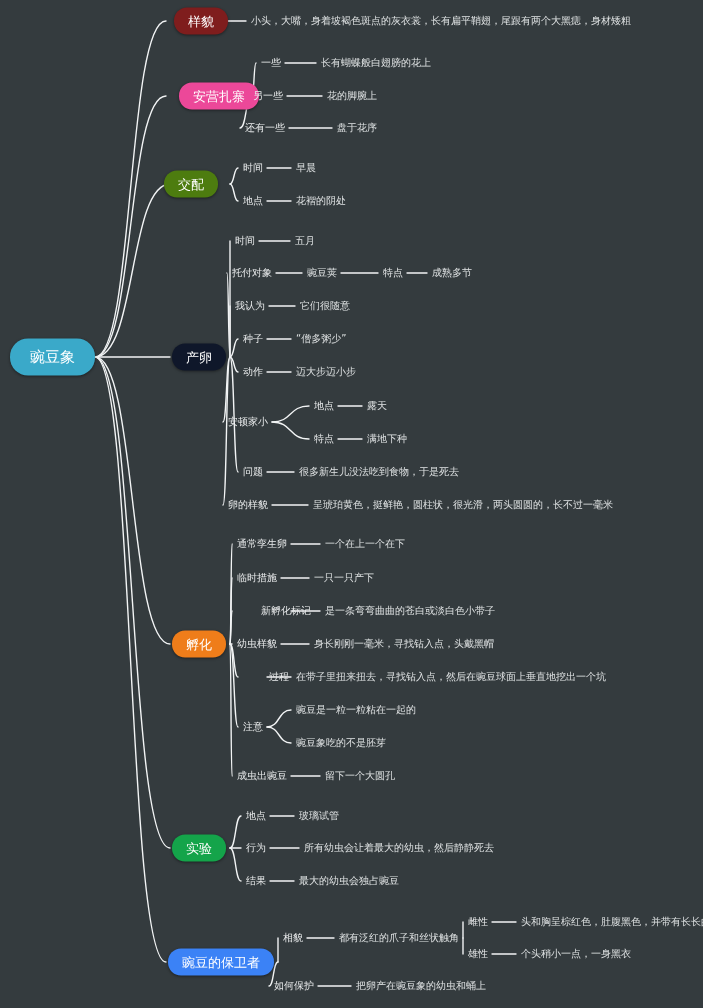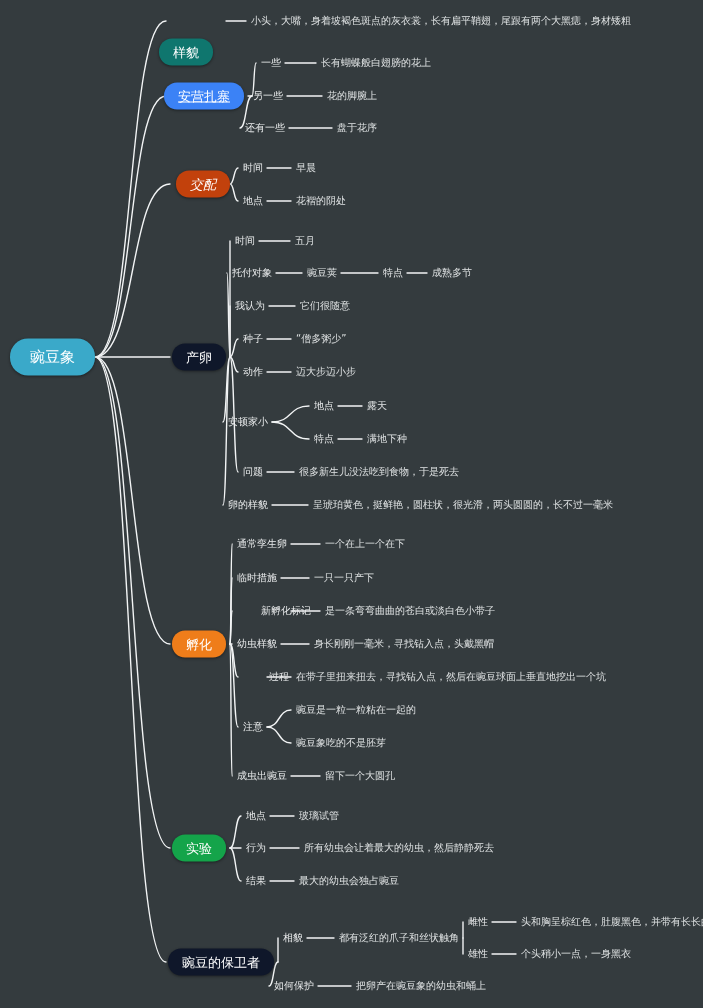--- a/index.html
+++ b/index.html
@@ -121,30 +121,30 @@
       <line x1="307" y1="938" x2="334" y2="938" stroke="#f2f4f5" stroke-width="1.4" stroke-linecap="round"></line>
       <path d="M 463 938 C 463 938, 463 922, 463 922" fill="none" stroke="#f2f4f5" stroke-width="1.4" stroke-linecap="round"></path>
       <line x1="492" y1="922" x2="516" y2="922" stroke="#f2f4f5" stroke-width="1.4" stroke-linecap="round"></line>
       <path d="M 463 938 C 463 938, 463 954, 463 954" fill="none" stroke="#f2f4f5" stroke-width="1.4" stroke-linecap="round"></path>
       <line x1="492" y1="954" x2="516" y2="954" stroke="#f2f4f5" stroke-width="1.4" stroke-linecap="round"></line>
       <path d="M 278 962 C 273.05 962, 273.95 986, 269 986" fill="none" stroke="#f2f4f5" stroke-width="1.4" stroke-linecap="round"></path>
       <line x1="318" y1="986" x2="351" y2="986" stroke="#f2f4f5" stroke-width="1.4" stroke-linecap="round"></line>
     </svg>
   <div id="nodes">
       <div class="node pill root" style="left: 10px; top: 357px; background: rgb(58, 169, 201);"><span>豌豆象</span></div>
-      <div class="node pill" style="left: 159px; top: 21px; background: #0f766e; margin-top: 31px;"><span>样貌</span></div>
+      <div class="node pill" style="left: 174px; top: 21px; background: #7f1d1d;"><span>样貌</span></div>
       <div class="node txt val" style="left: 251px; top: 21px;"><span>小头，大嘴，身着坡褐色斑点的灰衣裳，长有扁平鞘翅，尾跟有两个大黑痣，身材矮粗</span></div>
-      <div class="node pill" style="left: 164px; top: 96px; background: #3b82f6; text-decoration: underline;"><span>安营扎寨</span></div>
+      <div class="node pill" style="left: 179px; top: 96px; background: #ec4899;"><span>安营扎寨</span></div>
       <div class="node txt key" style="left: 261px; top: 63px;"><span>一些</span></div>
       <div class="node txt val" style="left: 321px; top: 63px;"><span>长有蝴蝶般白翅膀的花上</span></div>
       <div class="node txt key" style="left: 253px; top: 96px;"><span>另一些</span></div>
       <div class="node txt val" style="left: 327px; top: 96px;"><span>花的脚腕上</span></div>
       <div class="node txt key" style="left: 245px; top: 128px;"><span>还有一些</span></div>
       <div class="node txt val" style="left: 337px; top: 128px;"><span>盘于花序</span></div>
-      <div class="node pill" style="left: 176px; top: 184px; background: #c2410c; font-style: italic;"><span>交配</span></div>
+      <div class="node pill" style="left: 164px; top: 184px; background: #4d7c0f;"><span>交配</span></div>
       <div class="node txt key" style="left: 243px; top: 168px;"><span>时间</span></div>
       <div class="node txt val" style="left: 296px; top: 168px;"><span>早晨</span></div>
       <div class="node txt key" style="left: 243px; top: 201px;"><span>地点</span></div>
       <div class="node txt val" style="left: 296px; top: 201px;"><span>花褶的阴处</span></div>
       <div class="node pill" style="left: 172px; top: 357px; background: #0f172a;"><span>产卵</span></div>
       <div class="node txt key" style="left: 235px; top: 241px;"><span>时间</span></div>
       <div class="node txt val" style="left: 295px; top: 241px;"><span>五月</span></div>
       <div class="node txt key" style="left: 232px; top: 273px;"><span>托付对象</span></div>
       <div class="node txt val" style="left: 307px; top: 273px;"><span>豌豆荚</span></div>
       <div class="node txt key" style="left: 383px; top: 273px;"><span>特点</span></div>
@@ -180,21 +180,21 @@
       <div class="node txt val" style="left: 296px; top: 743px;"><span>豌豆象吃的不是胚芽</span></div>
       <div class="node txt key" style="left: 237px; top: 776px;"><span>成虫出豌豆</span></div>
       <div class="node txt val" style="left: 325px; top: 776px;"><span>留下一个大圆孔</span></div>
       <div class="node pill" style="left: 172px; top: 848px; background: rgb(20, 164, 74);"><span>实验</span></div>
       <div class="node txt key" style="left: 246px; top: 816px;"><span>地点</span></div>
       <div class="node txt val" style="left: 299px; top: 816px;"><span>玻璃试管</span></div>
       <div class="node txt key" style="left: 246px; top: 848px;"><span>行为</span></div>
       <div class="node txt val" style="left: 304px; top: 848px;"><span>所有幼虫会让着最大的幼虫，然后静静死去</span></div>
       <div class="node txt key" style="left: 246px; top: 881px;"><span>结果</span></div>
       <div class="node txt val" style="left: 299px; top: 881px;"><span>最大的幼虫会独占豌豆</span></div>
-      <div class="node pill" style="left: 168px; top: 962px; background: #0f172a;"><span>豌豆的保卫者</span></div>
+      <div class="node pill" style="left: 168px; top: 962px; background: #3b82f6;"><span>豌豆的保卫者</span></div>
       <div class="node txt key" style="left: 283px; top: 938px;"><span>相貌</span></div>
       <div class="node txt val" style="left: 339px; top: 938px;"><span>都有泛红的爪子和丝状触角</span></div>
       <div class="node txt key" style="left: 468px; top: 922px;"><span>雌性</span></div>
       <div class="node txt val" style="left: 521px; top: 922px;"><span>头和胸呈棕红色，肚腹黑色，并带有长长的螺钻</span></div>
       <div class="node txt key" style="left: 468px; top: 954px;"><span>雄性</span></div>
       <div class="node txt val" style="left: 521px; top: 954px;"><span>个头稍小一点，一身黑衣</span></div>
       <div class="node txt key" style="left: 274px; top: 986px;"><span>如何保护</span></div>
       <div class="node txt val" style="left: 356px; top: 986px;"><span>把卵产在豌豆象的幼虫和蛹上</span></div>
     </div>
 </div>

